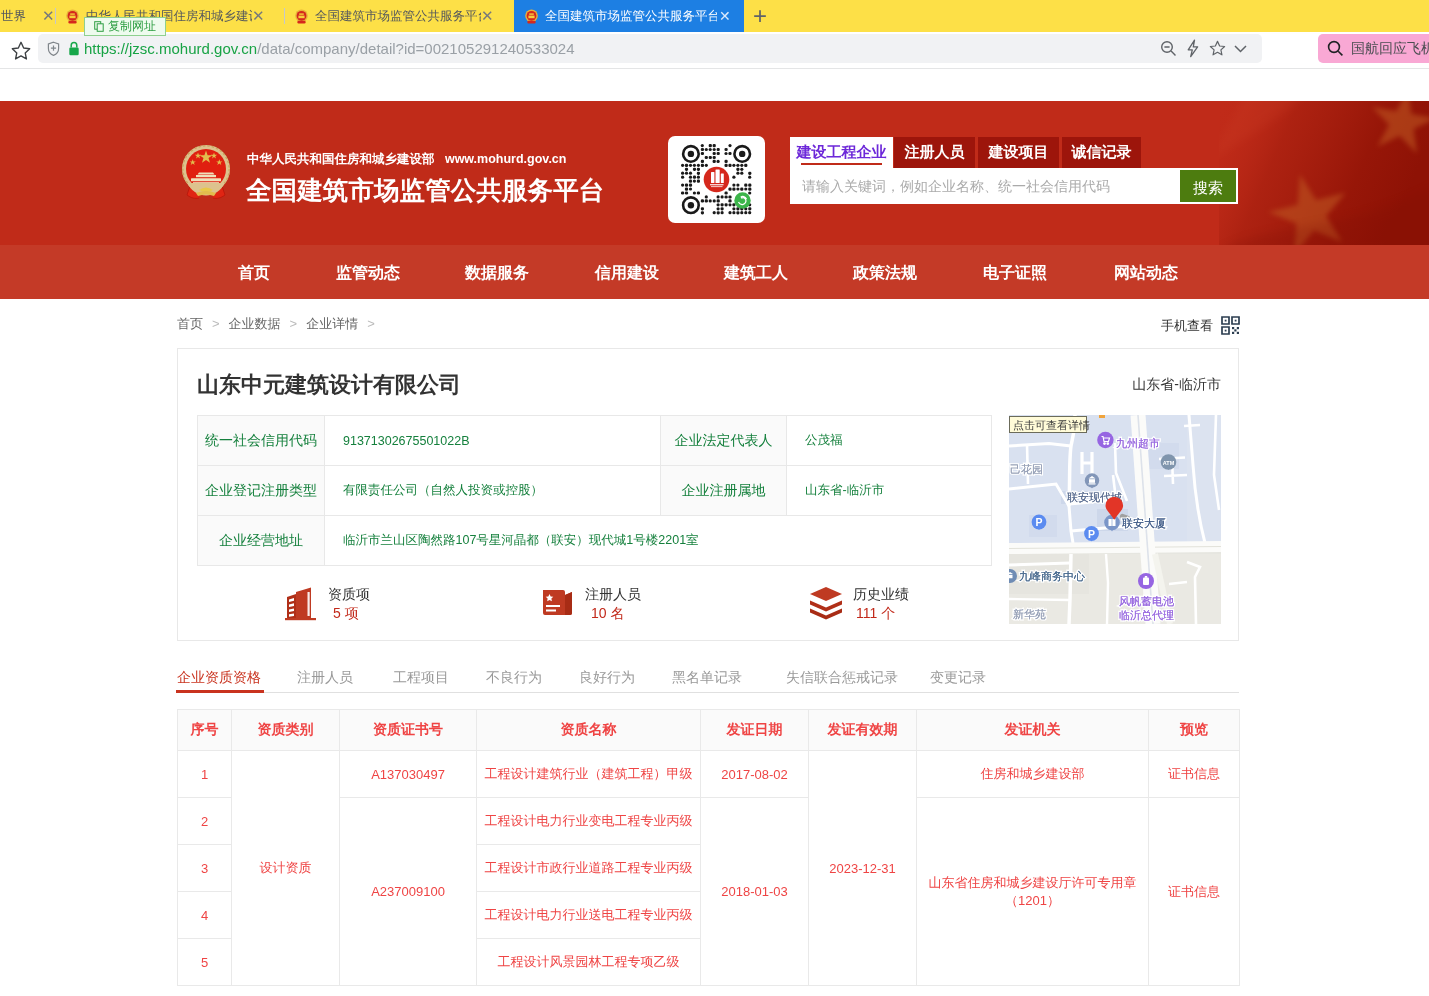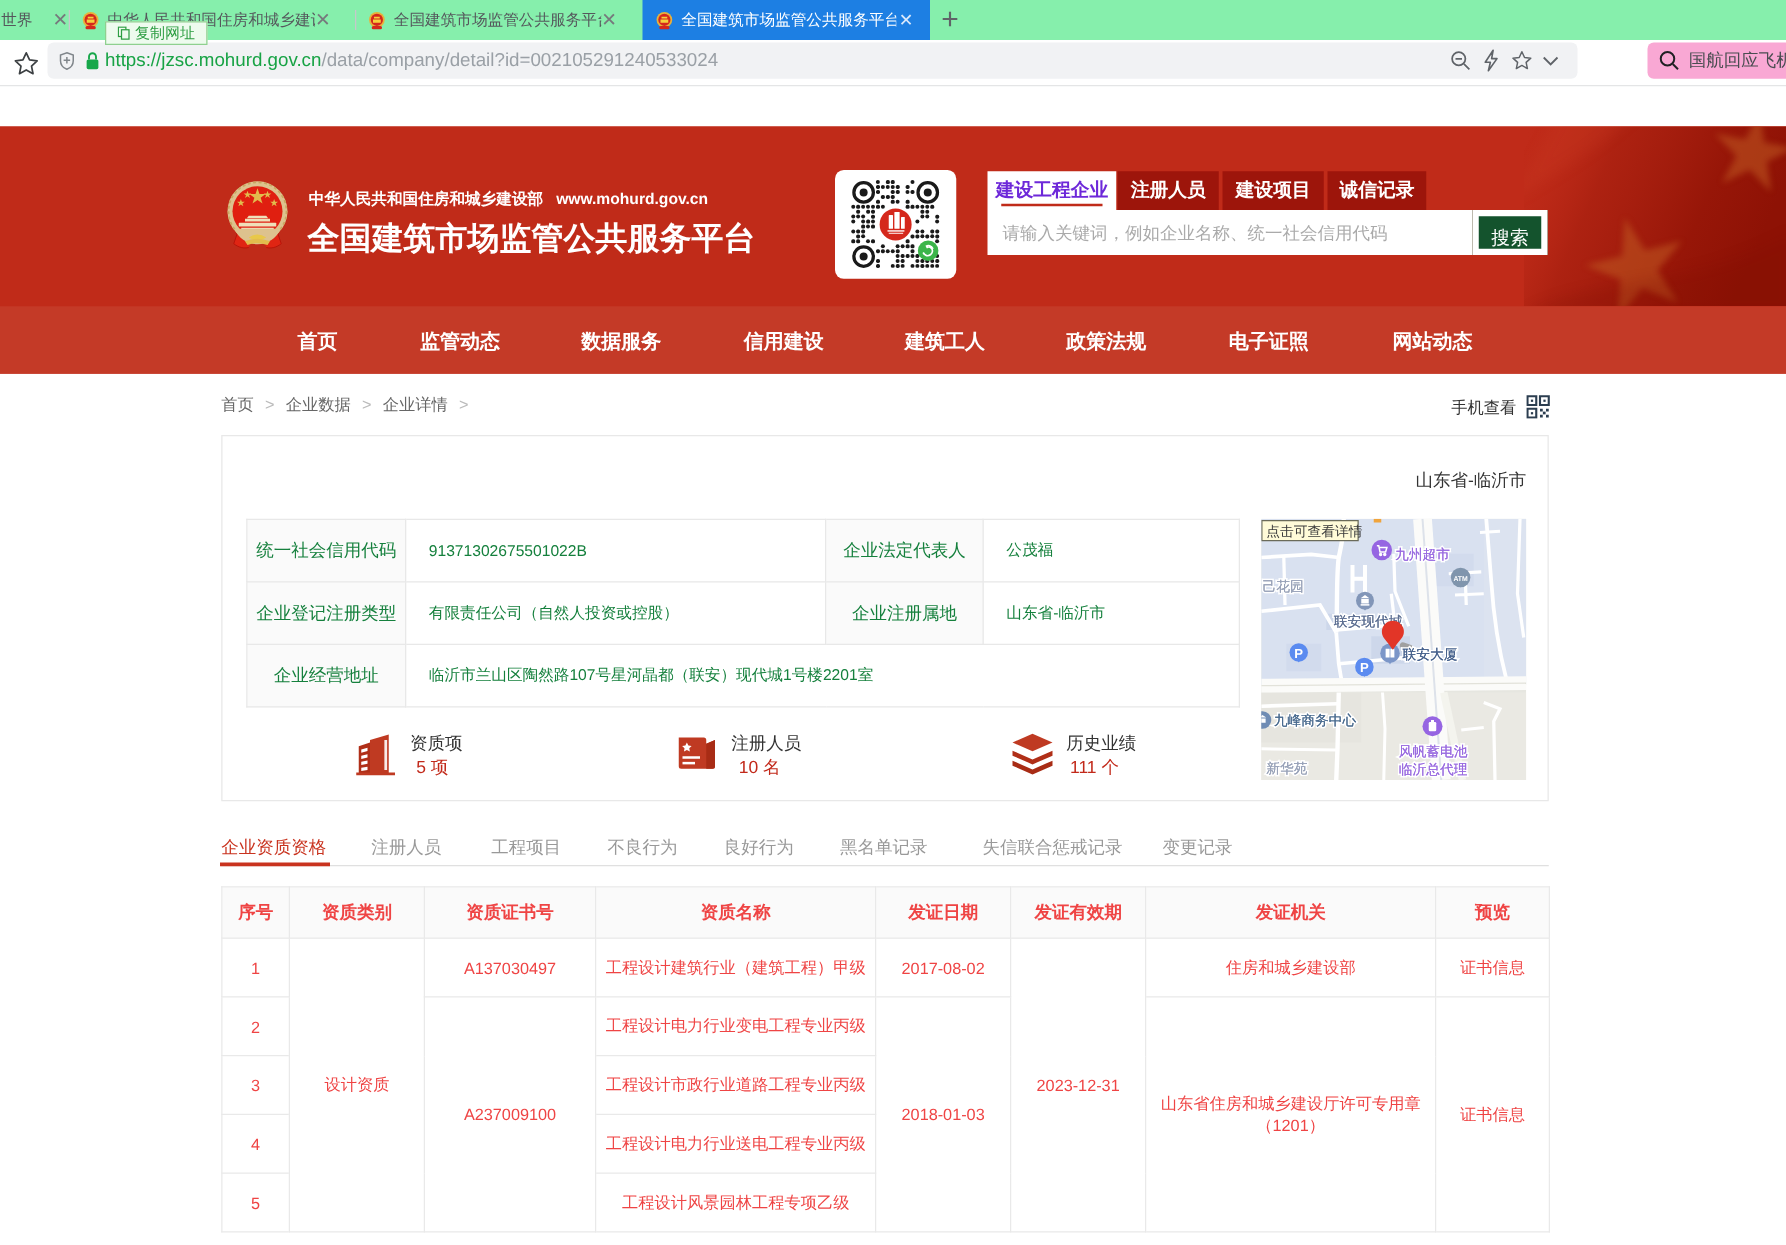--- a/index.html
+++ b/index.html
@@ -1,20 +1,20 @@
 <!DOCTYPE html>
 <html><head><meta charset="utf-8">
 <style>
 *{margin:0;padding:0;box-sizing:border-box}
 html,body{width:1429px;height:996px;overflow:hidden;background:#fff;
   font-family:"Liberation Sans",sans-serif;-webkit-font-smoothing:antialiased}
 .abs{position:absolute}
 #stage{position:relative;width:1429px;height:996px}
 
-#tabbar{position:absolute;left:0;top:0;width:1429px;height:32px;background:#86efac}
+#tabbar{position:absolute;left:0;top:0;width:1429px;height:32px;background:#fde047}
 .tab{position:absolute;top:0;height:32px;font-size:13px;color:#55585c;display:flex;align-items:center;white-space:nowrap;overflow:hidden}
 .tabsep{position:absolute;top:8px;width:1px;height:16px;background:#c6c8ca}
 .tabx{color:#76797c;font-size:15px;font-family:"Liberation Sans",sans-serif}
 #activetab{position:absolute;left:514px;top:0;width:230px;height:32px;background:#1d7fe3;color:#fff;
   display:flex;align-items:center;font-size:13px}
 #addrbar{position:absolute;left:0;top:32px;width:1429px;height:37px;background:#fff;border-bottom:1px solid #e4e5e6}
 #urlfield{position:absolute;left:38px;top:34px;width:1224px;height:29px;background:#f1f2f4;border-radius:5px}
 #srchfield{position:absolute;left:1318px;top:34px;width:132px;height:29px;background:#f9a8d4;border-radius:5px 0 0 5px}
 #tooltip{position:absolute;left:84px;top:17px;width:82px;height:19px;background:#eefbee;border:1px solid #8fd08f;
   color:#2e9e43;font-size:12px;display:flex;align-items:center;justify-content:center;z-index:60}
@@ -24,22 +24,22 @@
 #navrow span{position:absolute;top:18px;transform:translateX(-50%);color:#fff;font-size:16px;font-weight:bold;white-space:nowrap}
 #sitetitle1{position:absolute;left:247px;top:50px;color:#fff;font-size:12.5px;font-weight:bold}
 #sitetitle2{position:absolute;left:246px;top:72px;color:#fff;font-size:25.5px;font-weight:bold;letter-spacing:0.1px}
 #qrbox{position:absolute;left:668px;top:35px;width:97px;height:87px;background:#fff;border-radius:7px}
 
 .stab{position:absolute;top:36px;height:31px;color:#fff;font-size:15px;font-weight:bold;background:#9d150b;
   display:flex;align-items:center;justify-content:center}
 #stab1{left:790px;width:103px;background:#fff;color:#6d28d9}
 #sinput{position:absolute;left:790px;top:67px;width:388px;height:36px;background:#fff;color:#aaa;
   font-size:14px;line-height:36px;padding-left:12px}
-#sbtn{position:absolute;left:1178px;top:67px;width:60px;height:36px;background:#14532d;color:#fff;font-size:15px;
-  text-align:center;line-height:36px;border:5px solid #ffffff}
+#sbtn{position:absolute;left:1178px;top:67px;width:60px;height:36px;background:#4d7c0f;color:#fff;font-size:15px;
+  text-align:center;line-height:36px;border:2px solid #ffffff}
 
 #crumbs{position:absolute;left:177px;top:315px;font-size:13px;color:#666}
 #crumbs i{font-style:normal;color:#bbb;margin:0 9px}
 #mobile{position:absolute;left:1161px;top:317px;font-size:13px;color:#333}
 #card{position:absolute;left:177px;top:348px;width:1062px;height:293px;border:1px solid #e8e8e8;background:#fff}
 #cname{position:absolute;left:19px;top:21px;font-size:22px;font-weight:bold;color:#333}
 #cregion{position:absolute;right:17px;top:27px;font-size:14px;color:#333}
 table.info{position:absolute;left:19px;top:66px;border-collapse:collapse}
 table.info td{border:1px solid #e8e8e8;font-size:14px;color:#15803d;height:50px}
 table.info td.vl{font-size:12.5px}
@@ -353,20 +353,21 @@
   <path d="M1 11h7v7H1z" fill="none" stroke="#2c3e50" stroke-width="1.7"></path>
       <rect x="3.7" y="13.7" width="1.8" height="1.8"></rect>
   <rect x="11" y="11" width="2.2" height="2.2"></rect>
       <rect x="15.8" y="11" width="2.2" height="2.2"></rect>
       <rect x="13.3" y="13.3" width="2.2" height="2.2"></rect>
   <rect x="11" y="15.8" width="2.2" height="2.2"></rect>
       <rect x="15.8" y="15.8" width="2.2" height="2.2"></rect>
 </svg>
 
 <div id="card">
+  <div id="cname">山东中元建筑设计有限公司</div>
   <div id="cregion">山东省-临沂市</div>
   <table class="info">
     <tbody>
           <tr>
             <td class="lb" style="width:127px">统一社会信用代码</td>
             <td class="vl" style="width:336px">91371302675501022B</td>
         <td class="lb" style="width:126px">企业法定代表人</td>
             <td class="vl" style="width:205px">公茂福</td>
           </tr>
     <tr>

